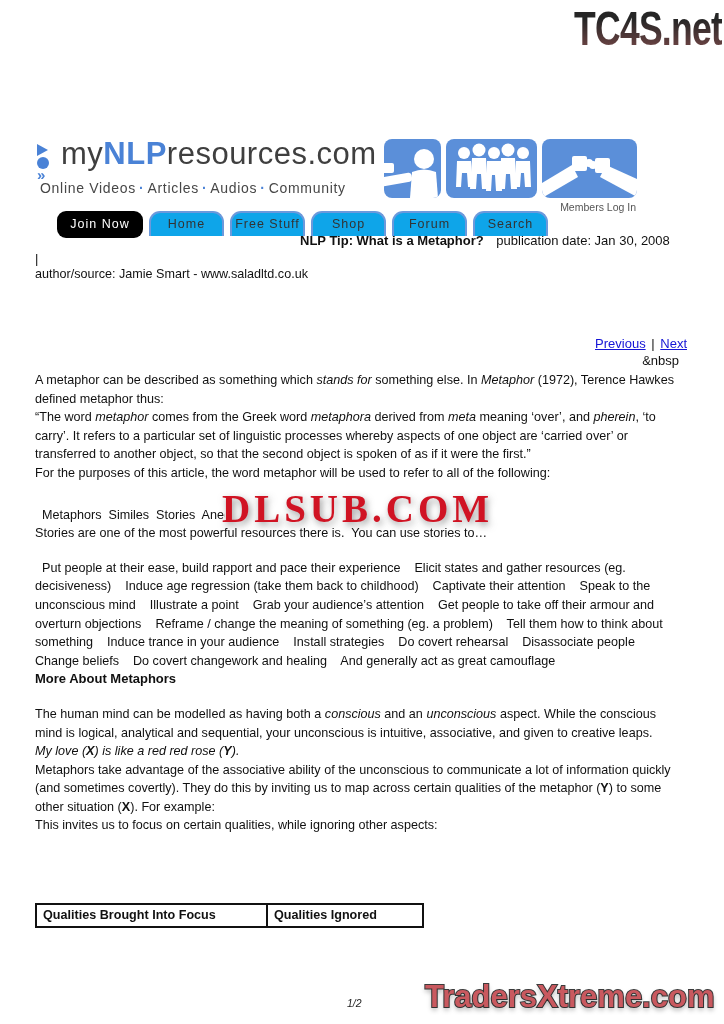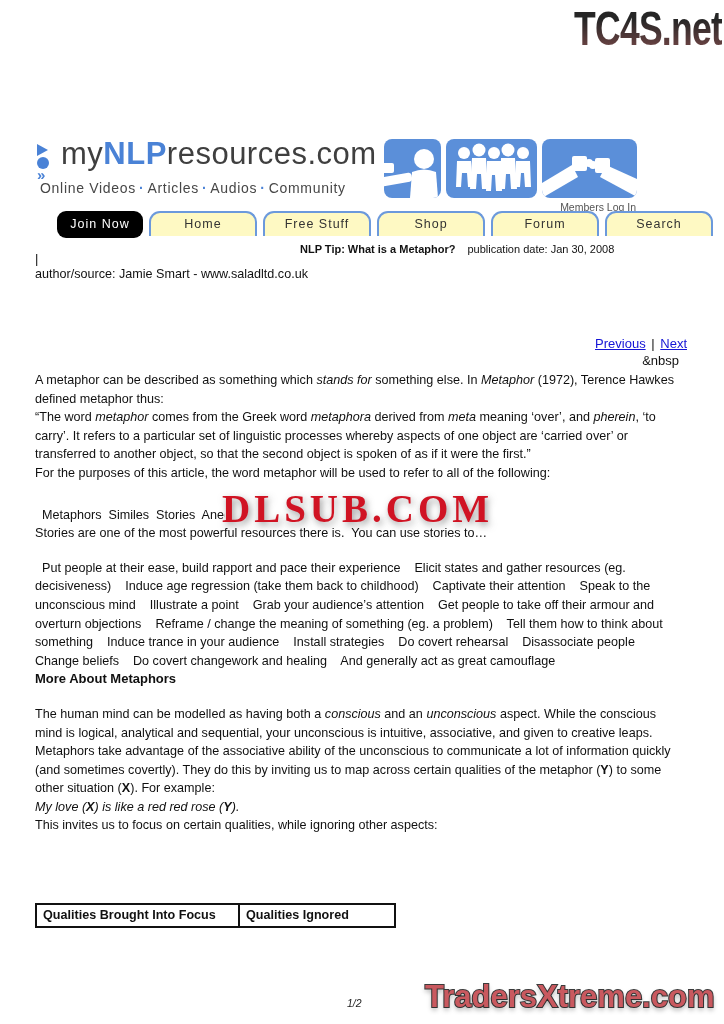--- a/index.html
+++ b/index.html
@@ -54,32 +54,32 @@
   .hero-box { height:59px; background:#5b8fd9; border-radius:8px; overflow:hidden; }
   .hb1 { width:57px; } .hb2 { width:91px; } .hb3 { width:95px; }
   .hero-box svg { width:100%; height:100%; display:block; }
 
   .members { position:absolute; left:500px; top:201px; width:136px;
     text-align:right; font-size:10.5px; color:#555; }
 
   
   .tabs { position:absolute; left:57px; top:211px; display:flex; gap:6px; z-index:5; }
   .tab {
-    width:108px; height:25px; line-height:22px; text-align:center;
+    width:75px; height:25px; line-height:22px; text-align:center;
     font-size:12.5px; letter-spacing:1px; color:#333;
     border:2px solid #6b99dc; border-bottom:none;
-    border-radius:11px 11px 0 0; background:#fef9c3; cursor:pointer;
+    border-radius:11px 11px 0 0; background:#0ea5e9; cursor:pointer;
   }
   .tab.join {
     background:#000; color:#fff; font-weight:normal; border:none;
     border-radius:9px; height:27px; line-height:27px; width:86px;
   }
 
   
-  .title-line { position:absolute; left:300px; top:243px; font-size:11px; z-index:6; }
+  .title-line { position:absolute; left:300px; top:233px; font-size:13px; z-index:6; }
   .title-line .ttl { font-weight:bold; }
   .title-line .pub { margin-left:9px; }
   .pipe { position:absolute; left:35px; top:251px; font-size:13px; }
   .author { position:absolute; left:35px; top:267px; font-size:12.6px; }
 
   .pager { position:absolute; right:37px; top:336px; font-size:13px; }
   .pager a { color:#1414d6; text-decoration:underline; cursor:pointer; }
   .pager .sep { color:#111; padding:0 2px; }
   .nbsp-line { position:absolute; right:45px; top:353px; font-size:13px; }
 
@@ -92,21 +92,21 @@
   .uses { margin-top:16px !important; }
   .h2 { margin-top:12px; font-weight:bold; font-size:13px; }
   .block2 { margin-top:16px; }
 
   
   .qual-table { position:absolute; left:35px; top:903px; border-collapse:collapse; }
   .qual-table td {
     border:2px solid #111; font-weight:bold; font-size:12.6px;
     padding:3px 6px 4px 6px; background:#fff;
   }
-  .qual-table td.c1 { width:203px;margin-left:37px; }
+  .qual-table td.c1 { width:231px;margin-left:37px; }
   .qual-table td.c2 { width:156px; }
 
   
   .pageno { position:absolute; left:347px; top:997px; font-size:10.5px;
     font-style:italic; color:#222; }
 </style>
 </head>
 <body>
 
 <div class="page">
@@ -188,22 +188,22 @@
   <div class="content">
     <p><span>A metaphor can be described as something which </span><span style="font-style: italic;">stands for</span><span> something else. In </span><span style="font-style: italic;">Metaphor</span><span> (1972), Terence Hawkes defined metaphor thus:</span></p>
     <p><span>“The word </span><span style="font-style: italic;">metaphor</span><span> comes from the Greek word </span><span style="font-style: italic;">metaphora</span><span> derived from </span><span style="font-style: italic;">meta</span><span> meaning ‘over’, and </span><span style="font-style: italic;">pherein</span><span>, ‘to carry’. It refers to a particular set of linguistic processes whereby aspects of one object are ‘carried over’ or transferred to another object, so that the second object is spoken of as if it were the first.”</span></p>
     <p>For the purposes of this article, the word metaphor will be used to refer to all of the following:</p>
     <p class="pre keywords">  Metaphors  Similes  Stories  Anec</p>
     <p class="pre">Stories are one of the most powerful resources there is.  You can use stories to…</p>
     <p class="pre uses">  Put people at their ease, build rapport and pace their experience    Elicit states and gather resources (eg. decisiveness)    Induce age regression (take them back to childhood)    Captivate their attention    Speak to the unconscious mind    Illustrate a point    Grab your audience’s attention    Get people to take off their armour and overturn objections    Reframe / change the meaning of something (eg. a problem)    Tell them how to think about something    Induce trance in your audience    Install strategies    Do covert rehearsal    Disassociate people    Change beliefs    Do covert changework and healing    And generally act as great camouflage</p>
     <p class="h2">More About Metaphors</p>
     <div class="block2">
       <p><span>The human mind can be modelled as having both a </span><span style="font-style: italic;">conscious</span><span> and an </span><span style="font-style: italic;">unconscious</span><span> aspect. While the conscious mind is logical, analytical and sequential, your unconscious is intuitive, associative, and given to creative leaps.</span></p>
+      <p><span style="font-style: italic;">My love (</span><span style="font-style: italic; font-weight: bold;">X</span><span style="font-style: italic;">) is like a red red rose (</span><span style="font-style: italic; font-weight: bold;">Y</span><span style="font-style: italic;">).</span></p>
       <p><span>Metaphors take advantage of the associative ability of the unconscious to communicate a lot of information quickly (and sometimes covertly). They do this by inviting us to map across certain qualities of the metaphor (</span><span style="font-weight: bold;">Y</span><span>) to some other situation (</span><span style="font-weight: bold;">X</span><span>). For example:</span></p>
-      <p><span style="font-style: italic;">My love (</span><span style="font-style: italic; font-weight: bold;">X</span><span style="font-style: italic;">) is like a red red rose (</span><span style="font-style: italic; font-weight: bold;">Y</span><span style="font-style: italic;">).</span></p>
       <p>This invites us to focus on certain qualities, while ignoring other aspects:</p>
     </div>
   </div>
 
   <table class="qual-table">
     <tbody>
         <tr>
       <td class="c1">Qualities Brought Into Focus</td>
       <td class="c2">Qualities Ignored</td>
     </tr>

